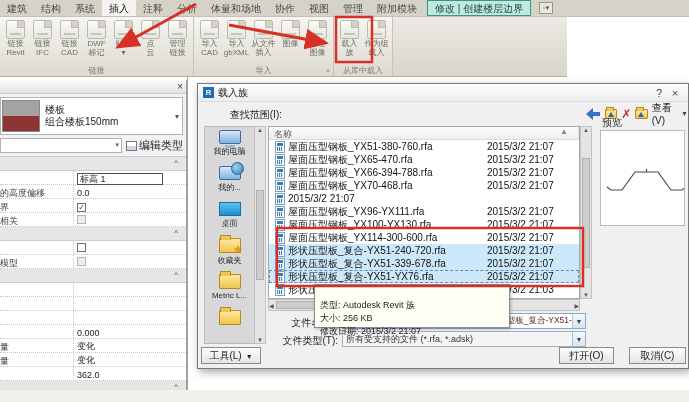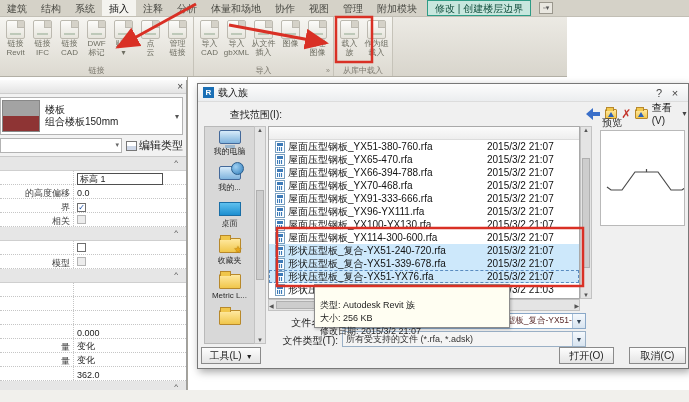--- a/index.html
+++ b/index.html
@@ -41,21 +41,21 @@
   .edit-row{height:17px;margin:2px 3px 2px 0;display:flex;align-items:center}
   .edit-combo{flex:1;height:15px;background:#fff;border:1px solid #b3b3b3;position:relative}
   .edit-combo .dd{position:absolute;right:2px;top:2px;font-size:7px;color:#666}
   .edit-type-btn{display:flex;align-items:center;margin-left:4px;gap:2px}
   .et-icon{width:11px;height:10px;border:1px solid #777;background:linear-gradient(#fff 0 4px,#cfd8e8 4px 100%)}
   .et-label{font-size:11px;color:#222}
   .pgrid{border-top:1px solid #c9c9c9}
   .prow{display:flex;height:14px;border-bottom:1px dotted #c6c6c6;background:#fff;align-items:center}
   .prow.phead{background:#e6e6e6;border-bottom:1px solid #cfcfcf;position:relative}
   .pchev{position:absolute;right:8px;top:1px;font-size:8px;color:#444}
-  .plab{width:74px;height:100%;border-right:1px dotted #c6c6c6;color:#3f3f3f;text-align:right;padding:2px 3px 0 0;overflow:hidden;white-space:nowrap}
+  .plab{width:74px;height:100%;border-right:1px dotted #c6c6c6;color:#3f3f3f;text-align:left;padding:2px 3px 0 0;overflow:hidden;white-space:nowrap}
   .pval{flex:1;padding:2px 0 0 3px;color:#222;overflow:hidden;white-space:nowrap}
   .pinput{display:inline-block;border:1px solid #4f4f4f;background:#fff;padding:0 2px;min-width:86px;height:12px;line-height:11px}
   .cb{display:inline-block;width:9px;height:9px;border:1px solid #6e6e6e;background:#fff;font-size:8px;line-height:8px;text-align:center;color:#1a4ea8}
   .cb.dis{border-color:#b5b5b5;background:#ededed;color:#9a9a9a}
 
   
   .dialog{position:absolute;left:197px;top:83px;width:492px;height:286px;background:#f0f0f0;border:1px solid #787878;box-shadow:2px 3px 8px rgba(0,0,0,.35);font-size:10px;z-index:5}
   .dlg-title{position:absolute;left:0;top:0;right:0;height:18px;background:linear-gradient(#fdfdfd,#ebedef);border-bottom:1px solid #dcdcdc;display:flex;align-items:center;padding:0 5px}
   .dlg-ico{width:11px;height:11px;background:#1a6fb5;color:#fff;font-size:8px;font-weight:bold;line-height:11px;text-align:center;margin-right:4px}
   .dlg-title-text{flex:1;color:#222}
@@ -381,20 +381,24 @@
       </div>
     </div>
   <div class="scrollv places-scroll">
     <span>▲</span>
     <span class="thumbv" style="height:90px"></span>
     <span>▼</span>
   </div>
 
   <div class="list">
     <div class="list-header">
+      <span class="lh-name">
+        <span>名称</span>
+        <span class="lh-sort">▲</span>
+      </span>
     </div>
     <div>
         <div class="frow">
           <span class="fico"></span>
           <span class="fname">屋面压型钢板_YX51-380-760.rfa</span>
           <span class="fdate">2015/3/2 21:07</span>
         </div>
         <div class="frow">
           <span class="fico"></span>
           <span class="fname">屋面压型钢板_YX65-470.rfa</span>
@@ -405,21 +409,20 @@
           <span class="fname">屋面压型钢板_YX66-394-788.rfa</span>
           <span class="fdate">2015/3/2 21:07</span>
         </div>
         <div class="frow">
           <span class="fico"></span>
           <span class="fname">屋面压型钢板_YX70-468.rfa</span>
           <span class="fdate">2015/3/2 21:07</span>
         </div>
         <div class="frow">
           <span class="fico"></span>
-          <span class="fname">屋面压型钢板_YX91-333-666.rfa</span>
           <span class="fdate">2015/3/2 21:07</span>
         </div>
         <div class="frow">
           <span class="fico"></span>
           <span class="fname">屋面压型钢板_YX96-YX111.rfa</span>
           <span class="fdate">2015/3/2 21:07</span>
         </div>
         <div class="frow">
           <span class="fico"></span>
           <span class="fname">屋面压型钢板_YX100-YX130.rfa</span>

